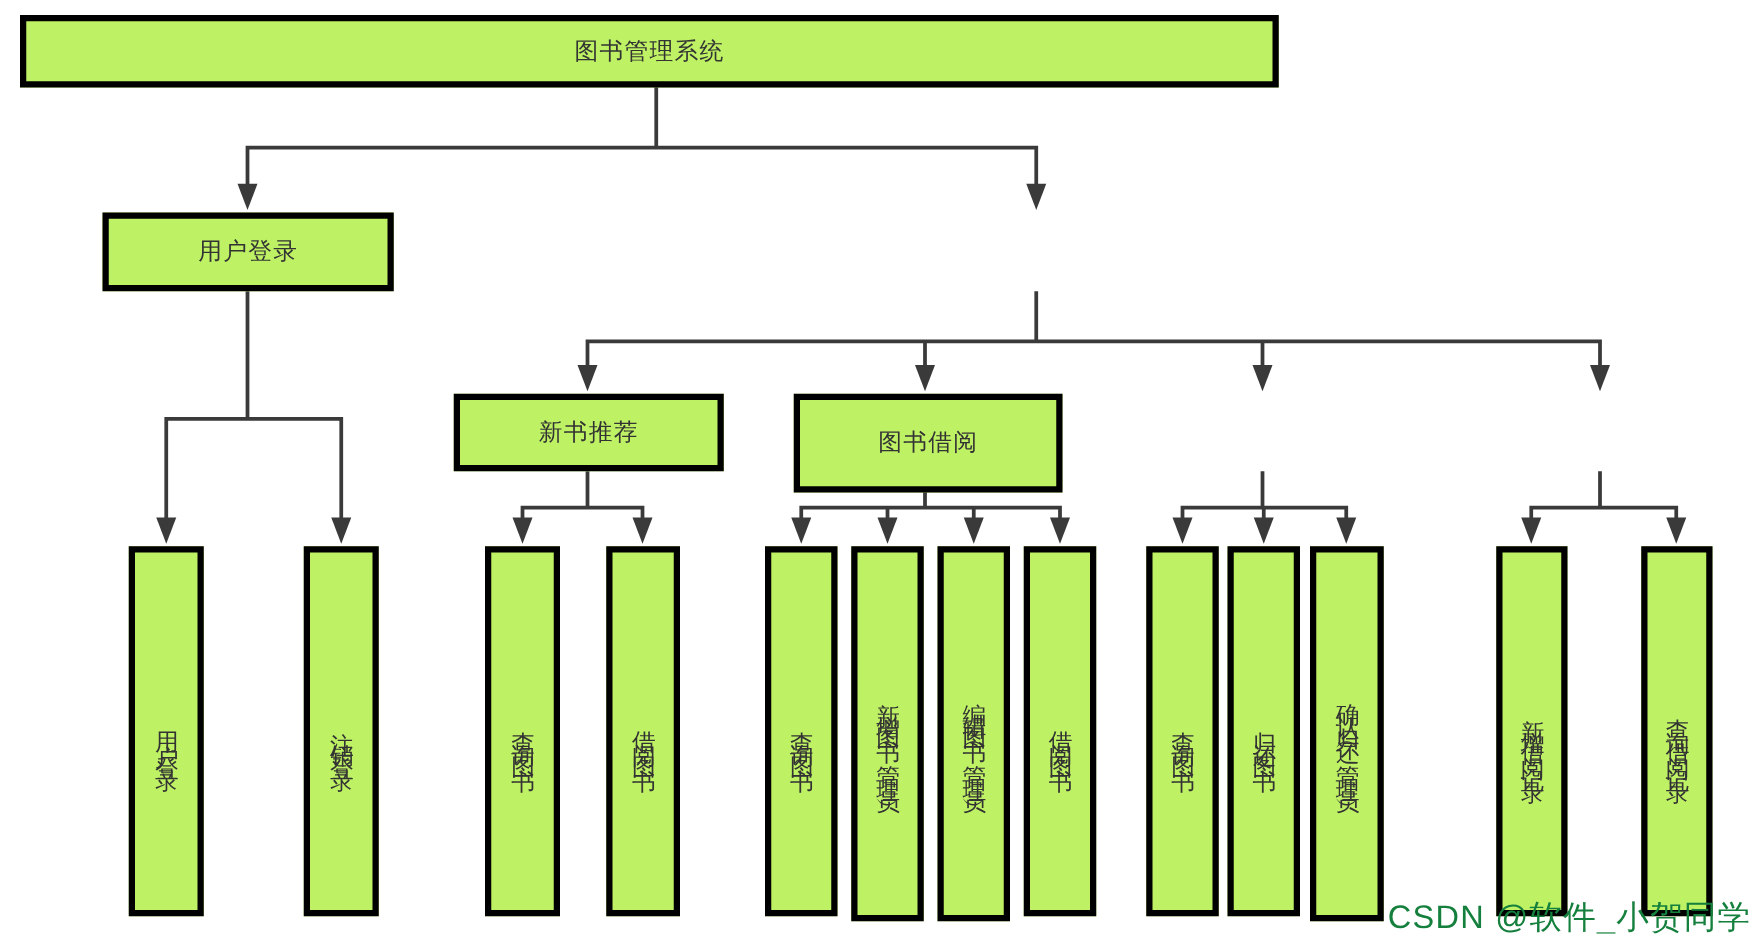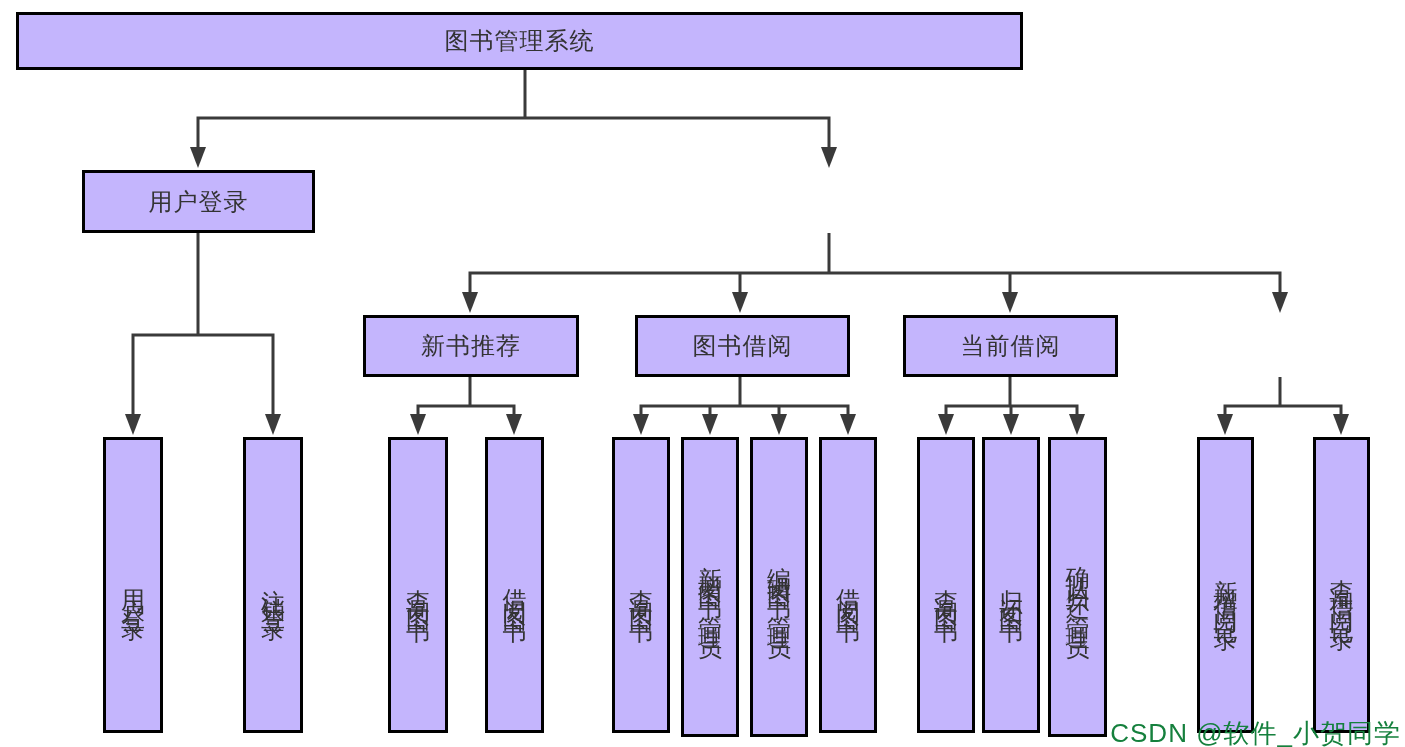--- a/index.html
+++ b/index.html
@@ -18,27 +18,27 @@
   .connectors {
     position: absolute;
     left: 0; top: 0;
     width: 1405px;
     height: 747px;
     z-index: 0;
   }
   .node {
     position: absolute;
     box-sizing: border-box;
-    border: 3px solid #000000;
-    background: #c4b5fd;
+    border: 5px solid #000000;
+    background: #bef264;
     color: #333333;
     display: flex;
     align-items: center;
     justify-content: center;
-    font-size: 24px;
+    font-size: 19px;
     line-height: 1;
     z-index: 1;
     letter-spacing: 1px;
   }
   .node.v {
     writing-mode: vertical-rl;
     text-orientation: mixed;
     letter-spacing: 10px;
     padding-top: 10px;
   }
@@ -103,22 +103,21 @@
       <polygon points="1217,414 1233,414 1225,435"></polygon>
       <polygon points="1333,414 1349,414 1341,435"></polygon>
     </g>
   </svg>
 
   <div class="node" style="left:16px; top:12px; width:1007px; height:58px;">图书管理系统</div>
 
   <div class="node" style="left:82px; top:170px; width:233px; height:63px;">用户登录</div>
 
   <div class="node" style="left:363px; top:315px; width:216px; height:62px;">新书推荐</div>
-  <div class="node" style="left:635px; top:315px; width:215px; height:62px;">图书借阅</div>
-  <div class="node" style="left:903px; top:315px; width:215px; height:62px;">当前借阅</div>
+  <div class="node" style="left:635px; top:315px; width:215px; height:79px;">图书借阅</div>
 
   <div class="node v" style="left:103px; top:437px; width:60px; height:296px;">用户登录</div>
   <div class="node v" style="left:243px; top:437px; width:60px; height:296px;">注销登录</div>
 
   <div class="node v" style="left:388px; top:437px; width:60px; height:296px;">查询图书</div>
   <div class="node v" style="left:485px; top:437px; width:59px; height:296px;">借阅图书</div>
 
   <div class="node v" style="left:612px; top:437px; width:58px; height:296px;">查询图书</div>
   <div class="node v" style="left:681px; top:437px; width:58px; height:300px;">新增图书（管理员）</div>
   <div class="node v" style="left:750px; top:437px; width:58px; height:300px;">编辑图书（管理员）</div>

